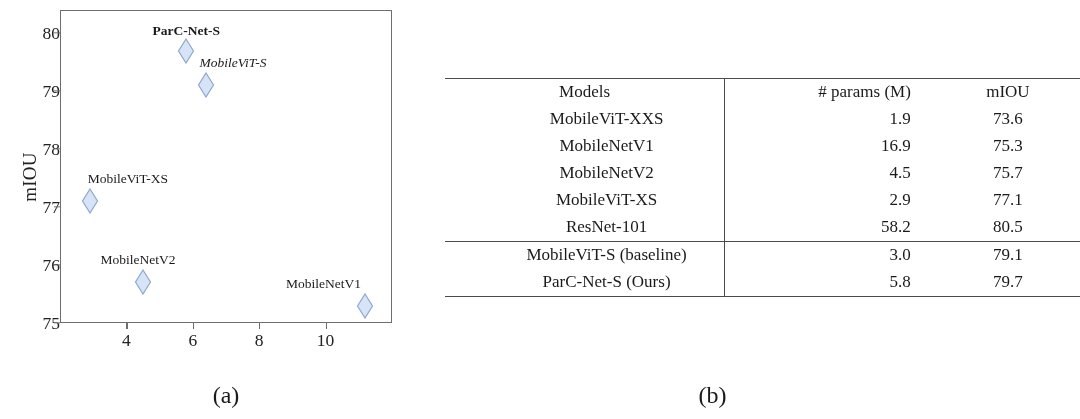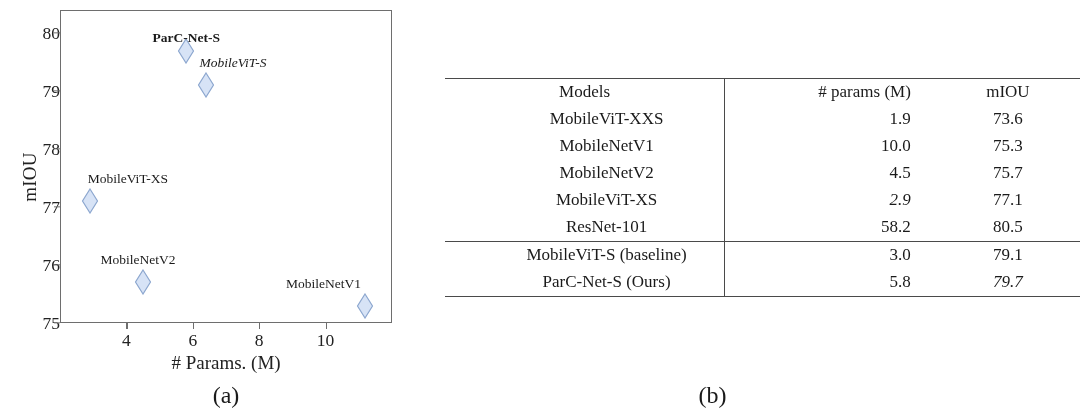--- a/index.html
+++ b/index.html
@@ -146,21 +146,21 @@
 
   
   .rule-top    { border-top: 1.6px solid #4a4a4a; }
   .rule-mid    { border-top: 1.3px solid #4a4a4a; }
   .rule-bottom { border-bottom: 1.6px solid #4a4a4a; }
 
   
   #result-table .col-model { border-right: 1.3px solid #4a4a4a; }
 
   .cell-bold   { font-weight: bold; }
-  .cell-italic { font-style: italic; }
+  .cell-italic { }
 
   #caption-b {
     position: absolute;
     left: 0;
     top: 382px;
     width: 545px;
     text-align: center;
     font-size: 24px;
     color: #1a1a1a;
   }
@@ -197,21 +197,21 @@
       <div class="x-tick-row" style="left: 259.2px;">8</div>
       <div class="x-tick-mark" style="left: 325.6px;"></div>
       <div class="x-tick-row" style="left: 325.6px;">10</div>
     </div>
   <div id="data-points">
       <div class="marker" style="left: 186.16px; top: 50.5741px;">
         <svg width="17" height="26" viewBox="0 0 17 26">
           <polygon points="8.5,1 16,13 8.5,25 1,13" fill="#d7e3f6" stroke="#8da7cf" stroke-width="1.2"></polygon>
         </svg>
       </div>
-      <div class="point-label bold" style="left: 186.16px; top: 30px;">ParC-Net-S</div>
+      <div class="point-label bold" style="left: 186.16px; top: 23px;">ParC-Net-S</div>
       <div class="marker" style="left: 206.08px; top: 85.3519px;">
         <svg width="17" height="26" viewBox="0 0 17 26">
           <polygon points="8.5,1 16,13 8.5,25 1,13" fill="#d7e3f6" stroke="#8da7cf" stroke-width="1.2"></polygon>
         </svg>
       </div>
       <div class="point-label italic" style="left: 204.08px; top: 55.3519px; margin-left: 29px;">MobileViT-S</div>
       <div class="marker" style="left: 89.88px; top: 201.278px;">
         <svg width="17" height="26" viewBox="0 0 17 26">
           <polygon points="8.5,1 16,13 8.5,25 1,13" fill="#d7e3f6" stroke="#8da7cf" stroke-width="1.2"></polygon>
         </svg>
@@ -224,42 +224,41 @@
       </div>
       <div class="point-label" style="left: 138px; top: 252.426px;">MobileNetV2</div>
       <div class="marker" style="left: 365.44px; top: 305.611px;">
         <svg width="17" height="26" viewBox="0 0 17 26">
           <polygon points="8.5,1 16,13 8.5,25 1,13" fill="#d7e3f6" stroke="#8da7cf" stroke-width="1.2"></polygon>
         </svg>
       </div>
       <div class="point-label" style="left: 323.44px; top: 275.611px;">MobileNetV1</div>
     </div>
 
-  <div id="x-axis-title"># Params. (M)</div>
   <div id="caption-a">(a)</div>
 </div>
 
 <div id="figure-b">
   <table id="result-table">
     <thead>
       <tr class="rule-top rule-mid">
         <th class="col-model">Models</th>
         <th class="col-params"># params (M)</th>
         <th class="col-miou">mIOU</th>
       </tr>
     </thead>
     <tbody id="table-body">
         <tr>
           <td class="col-model">MobileViT-XXS</td>
           <td class="col-params cell-bold">1.9</td>
           <td class="col-miou">73.6</td>
         </tr>
         <tr>
           <td class="col-model">MobileNetV1</td>
-          <td class="col-params">10.0</td>
+          <td class="col-params">16.9</td>
           <td class="col-miou">75.3</td>
         </tr>
         <tr>
           <td class="col-model">MobileNetV2</td>
           <td class="col-params">4.5</td>
           <td class="col-miou">75.7</td>
         </tr>
         <tr>
           <td class="col-model">MobileViT-XS</td>
           <td class="col-params cell-italic">2.9</td>

